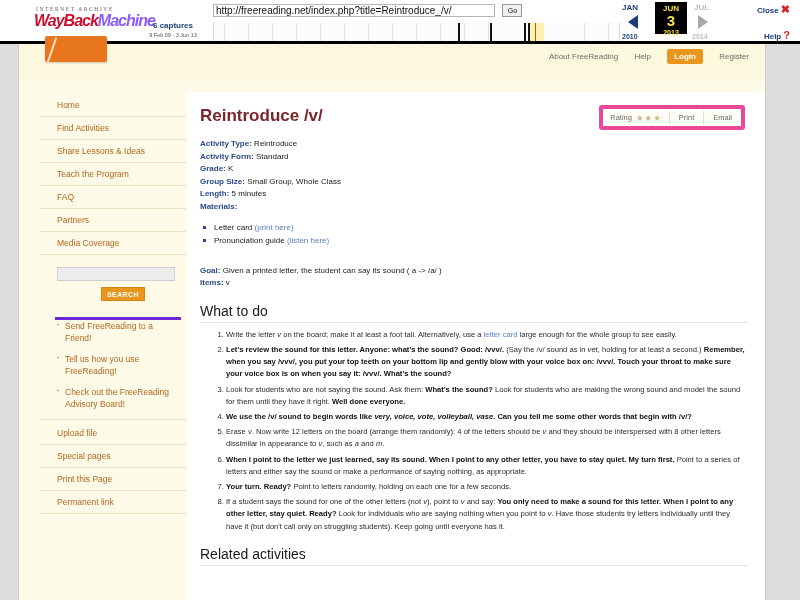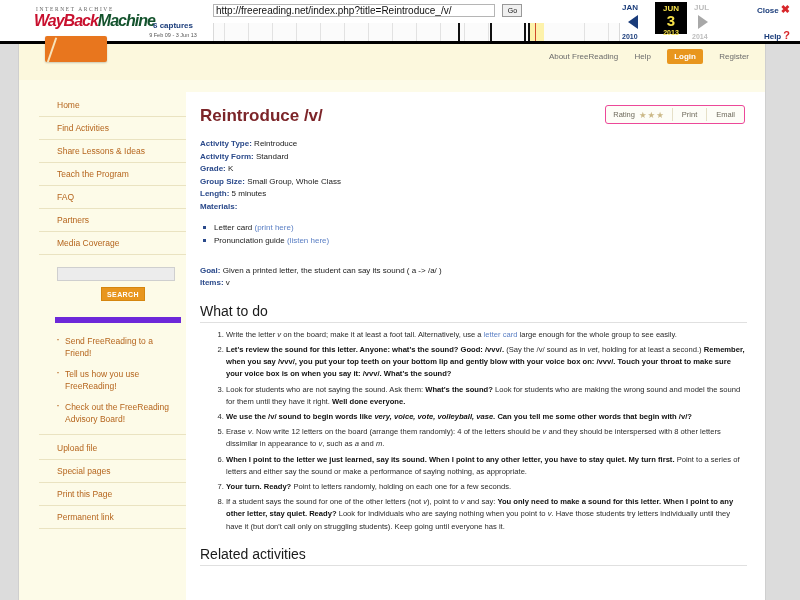--- a/index.html
+++ b/index.html
@@ -28,21 +28,21 @@
     text-transform: uppercase;
     margin-left: 12px;
   }
   .wb-logo-main {
     font-family: "Liberation Sans", sans-serif;
     font-size: 16px; font-weight: bold; font-style: italic;
     letter-spacing: -1px; line-height: 15px;
     margin-top: 1px; margin-left: 10px;
   }
   .wb-logo-main .r { color: #c8102e; }
-  .wb-logo-main .k { color: #14532d; }
+  .wb-logo-main .k { color: #8b5cf6; }
 
   .wb-captures {
     position: absolute; left: 128px; top: 21px;
     width: 90px; text-align: center;
   }
   .wb-captures-count {
     font-size: 8px; font-weight: bold; color: #1a3c7a;
   }
   .wb-captures-range {
     font-size: 5.5px; color: #555; margin-top: 2px;
@@ -197,22 +197,21 @@
     display: block; margin-left: 44px; margin-top: 6px;
     width: 44px; height: 14px;
     background: #e8961e; color: #fff;
     font-size: 7px; font-weight: bold; letter-spacing: .4px;
     text-align: center; line-height: 14px;
     border: 1px solid #d5860f; box-sizing: border-box;
     cursor: pointer;
   }
   #promo {
     margin: 16px 0 0 16px; width: 126px;
-    border-top: 6px solid #6d28d9;
-    padding-top: 12px;
+    border-top: 3px solid #6d28d9;
   }
   .promo-item {
     position: relative; color: #b5651d;
     font-size: 8.5px; line-height: 12px;
     padding-left: 10px; margin-bottom: 9px;
     cursor: pointer;
   }
   .promo-item:before {
     content: "\00b7"; position: absolute; left: 1px; top: -2px;
     font-size: 12px; color: #b5651d;
@@ -231,21 +230,21 @@
     padding: 14px 18px 0 14px;
     overflow: hidden;
   }
   #title {
     font-size: 17px; font-weight: bold; color: #7c2529;
     margin: 0 0 12px 0;
   }
   #actionbar {
     position: absolute; right: 20px; top: 13px;
     height: 17px;
-    border: 1px solid #ec4899; border-radius: 3px;
+    border: 4px solid #ec4899; border-radius: 3px;
     background: #fdfdf7;
     font-size: 7.5px; color: #6e6a5c;
     display: flex; align-items: center;
   }
   .ab-rating { padding: 0 7px; display: flex; align-items: center; }
   .ab-stars { margin-left: 4px; color: #cbb887; font-size: 8.5px; letter-spacing: 1px; }
   .ab-sep { width: 1px; height: 13px; background: #e6e0c8; }
   .ab-btn { padding: 0 9px; cursor: pointer; }
 
   .meta-row { font-size: 8px; line-height: 12.6px; color: #1a1a1a; }

